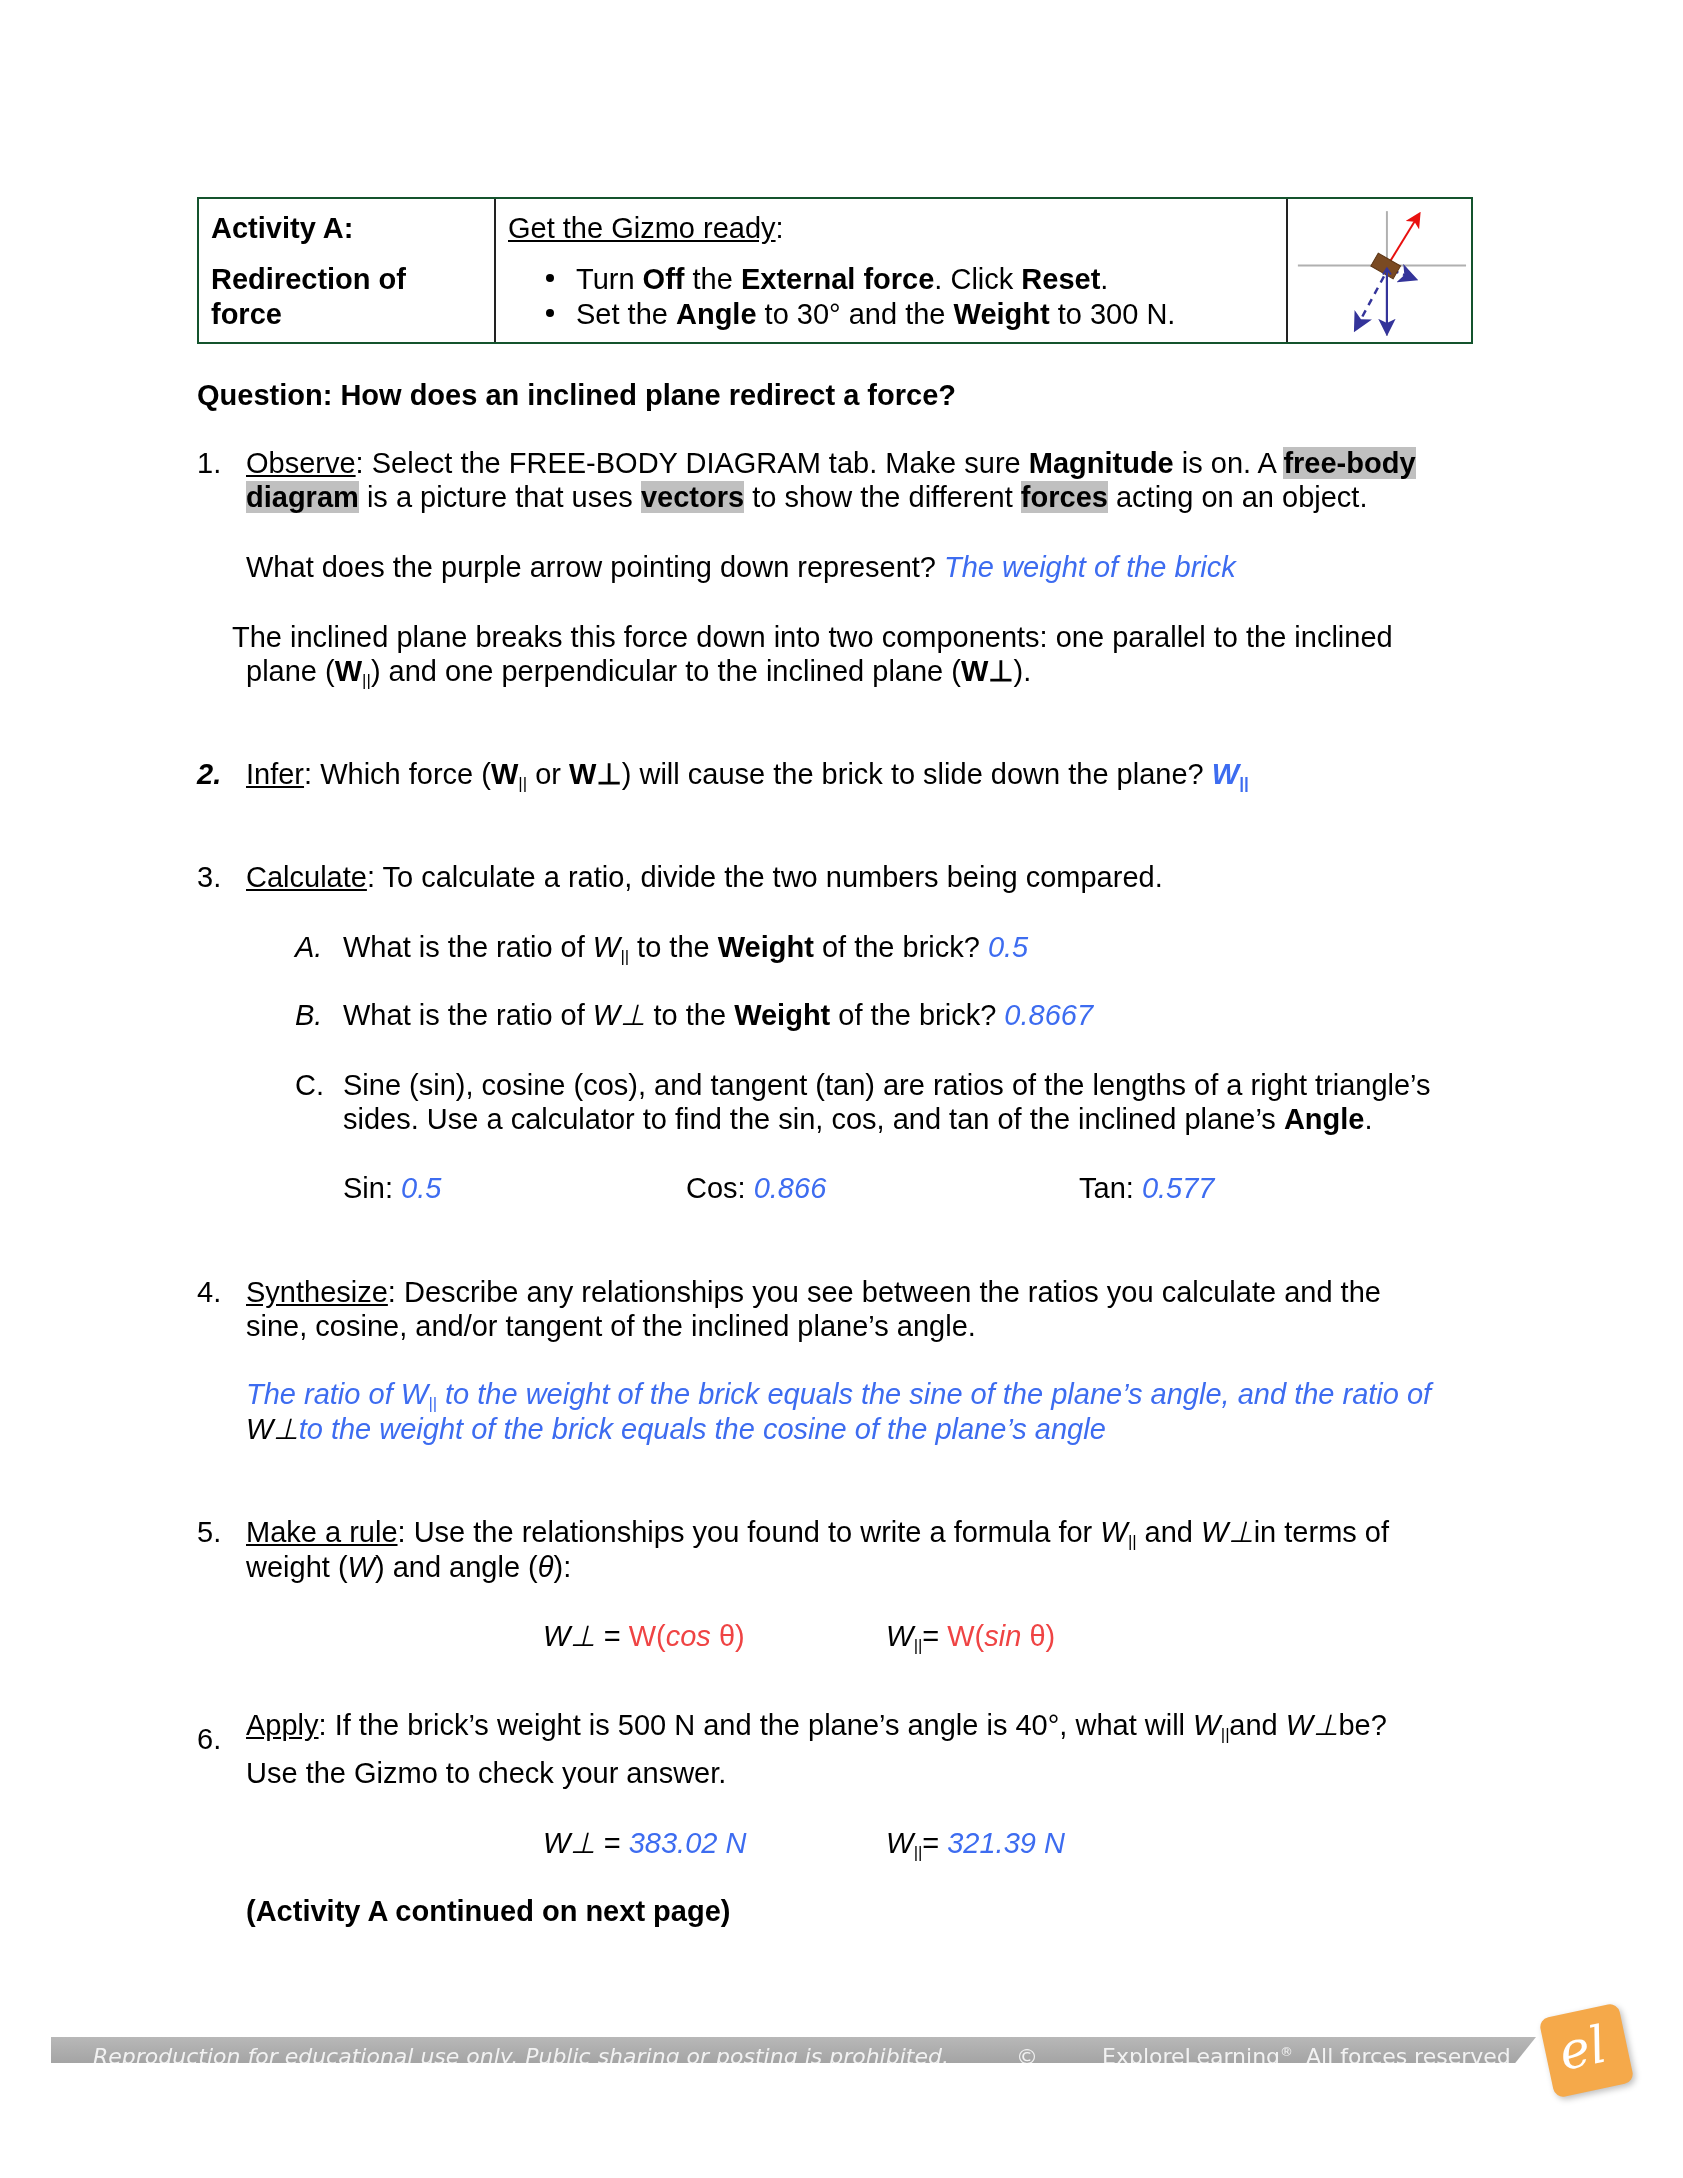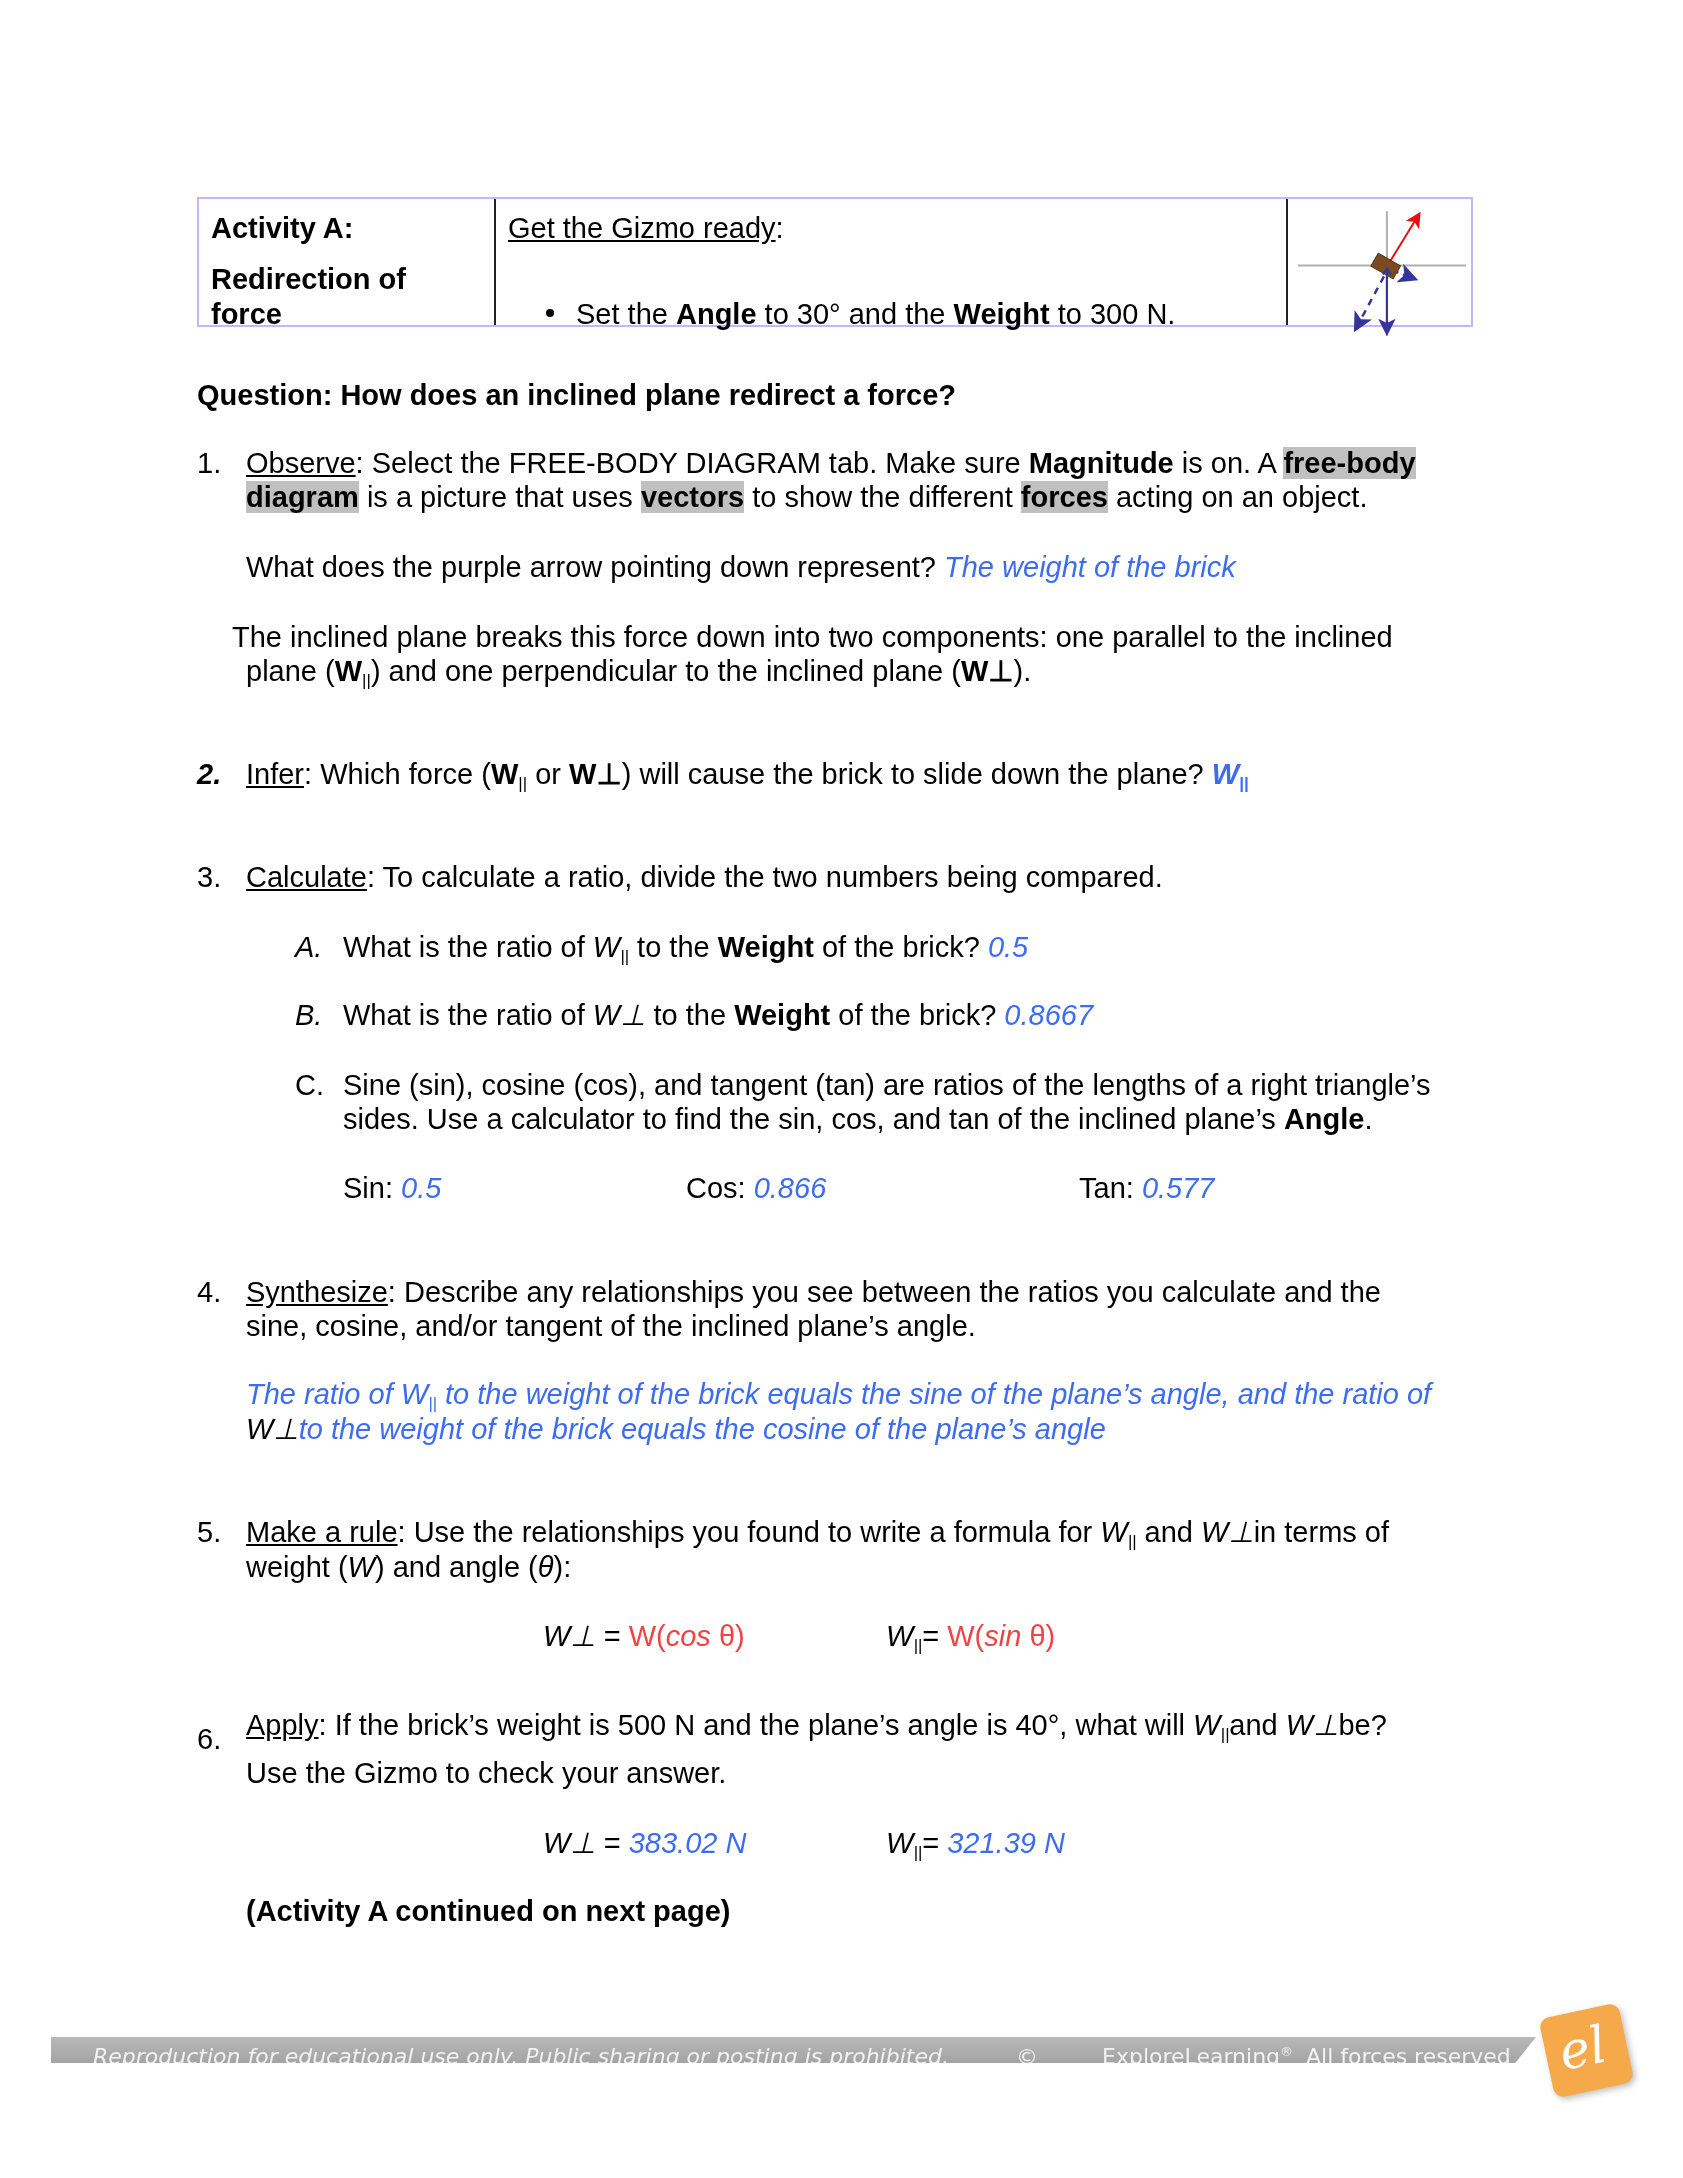--- a/index.html
+++ b/index.html
@@ -7,21 +7,21 @@
        font-family:"Liberation Sans",sans-serif;color:#000;font-size:29px;}
   .abs{position:absolute;white-space:nowrap;line-height:35px;}
   .b{font-weight:bold;}
   .u{text-decoration:underline;}
   .i{font-style:italic;}
   .ans{color:#3d6cf0;font-style:italic;}
   .ansn{color:#ef4444;}
   .hl{background:#c0c0c0;font-weight:bold;}
   sub{font-size:17px;vertical-align:-5px;line-height:0;}
   
-  .tbl{position:absolute;left:197px;top:197px;width:1276px;height:130px;border:2px solid #c4b5fd;box-sizing:border-box;}
+  .tbl{position:absolute;left:197px;top:197px;width:1276px;height:147px;border:2px solid #14532d;box-sizing:border-box;}
   .tcell{position:absolute;top:0;bottom:0;box-sizing:border-box;}
   .c1{left:0;width:297px;border-right:2px solid #222;}
   .c2{left:297px;width:792px;border-right:2px solid #222;}
   .c3{left:1089px;right:0;}
   .tbl .abs{font-size:29px;}
   .bullet{display:inline-block;width:8px;height:8px;border-radius:50%;background:#000;margin-right:22px;vertical-align:middle;position:relative;top:-3px;}
   
   .footer{position:absolute;left:51px;top:2037px;width:1485px;height:26px;
           background:linear-gradient(#b8b8b8,#a4a4a4);clip-path:polygon(0 0,100% 0,98.6% 100%,0 100%);}
   .footer .ft{position:absolute;top:7px;font-family:"DejaVu Sans",sans-serif;font-size:22px;color:#f2f2f2;white-space:nowrap;}
@@ -31,20 +31,21 @@
 <body>
 
 <div class="tbl">
   <div class="tcell c1">
     <div class="abs b" style="left:12px;top:12px;">Activity A:</div>
     <div class="abs b" style="left:12px;top:63px;">Redirection of</div>
     <div class="abs b" style="left:12px;top:98px;">force</div>
   </div>
   <div class="tcell c2">
     <div class="abs" style="left:12px;top:12px;"><span class="u">Get the Gizmo ready</span><span>:</span></div>
+    <div class="abs" style="left:50px;top:63px;"><span class="bullet"></span><span>Turn </span><span class="b">Off</span><span> the </span><span class="b">External force</span><span>. Click </span><span class="b">Reset</span><span>.</span></div>
     <div class="abs" style="left:50px;top:98px;"><span class="bullet"></span><span>Set the </span><span class="b">Angle</span><span> to 30° and the </span><span class="b">Weight</span><span> to 300 N.</span></div>
   </div>
   <div class="tcell c3">
     <svg width="183" height="143" viewBox="0 0 185 144" style="position:absolute;left:0;top:0;">
       <defs>
         <marker id="ar" markerWidth="8" markerHeight="8" refX="6" refY="4" orient="auto">
             <path d="M0,0 L8,4 L0,8 L2,4 Z" fill="#e8100f"></path>
           </marker>
         <marker id="ab" markerWidth="8" markerHeight="8" refX="6" refY="4" orient="auto">
             <path d="M0,0 L8,4 L0,8 L2,4 Z" fill="#34349a"></path>

